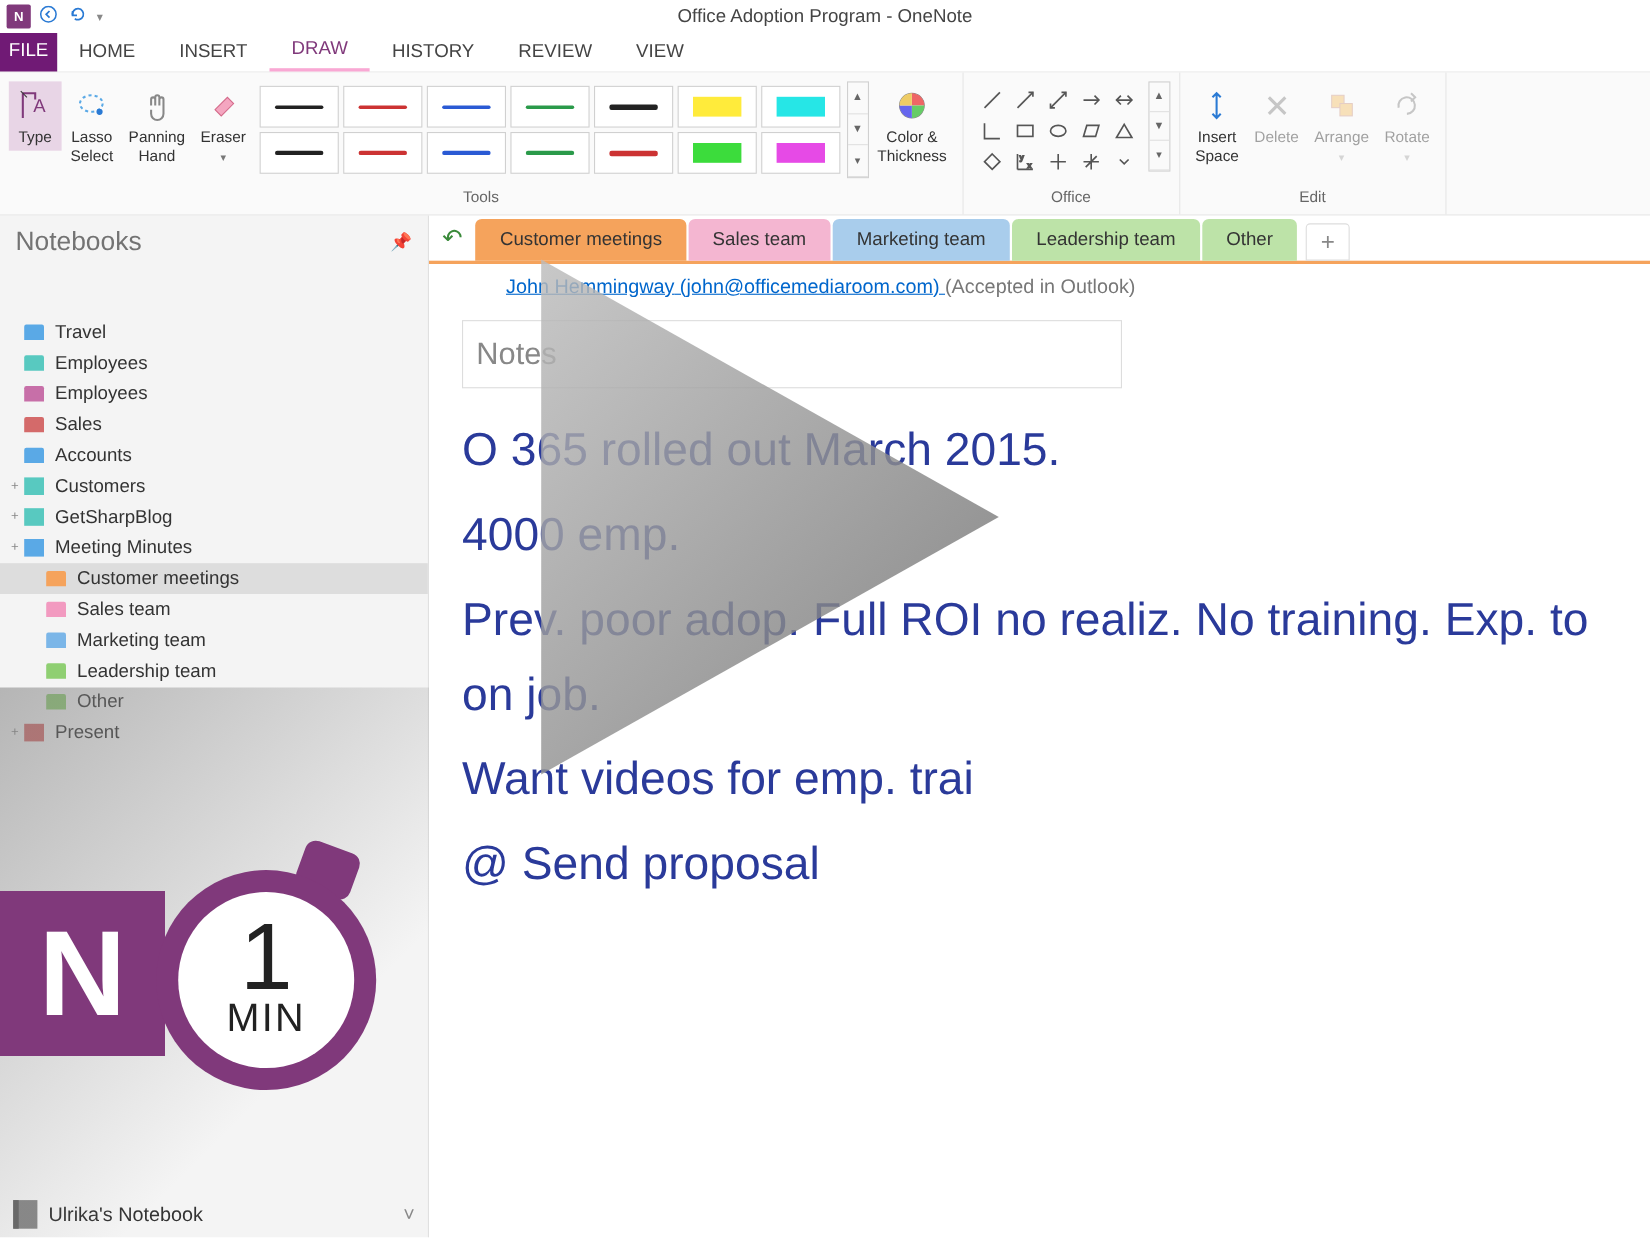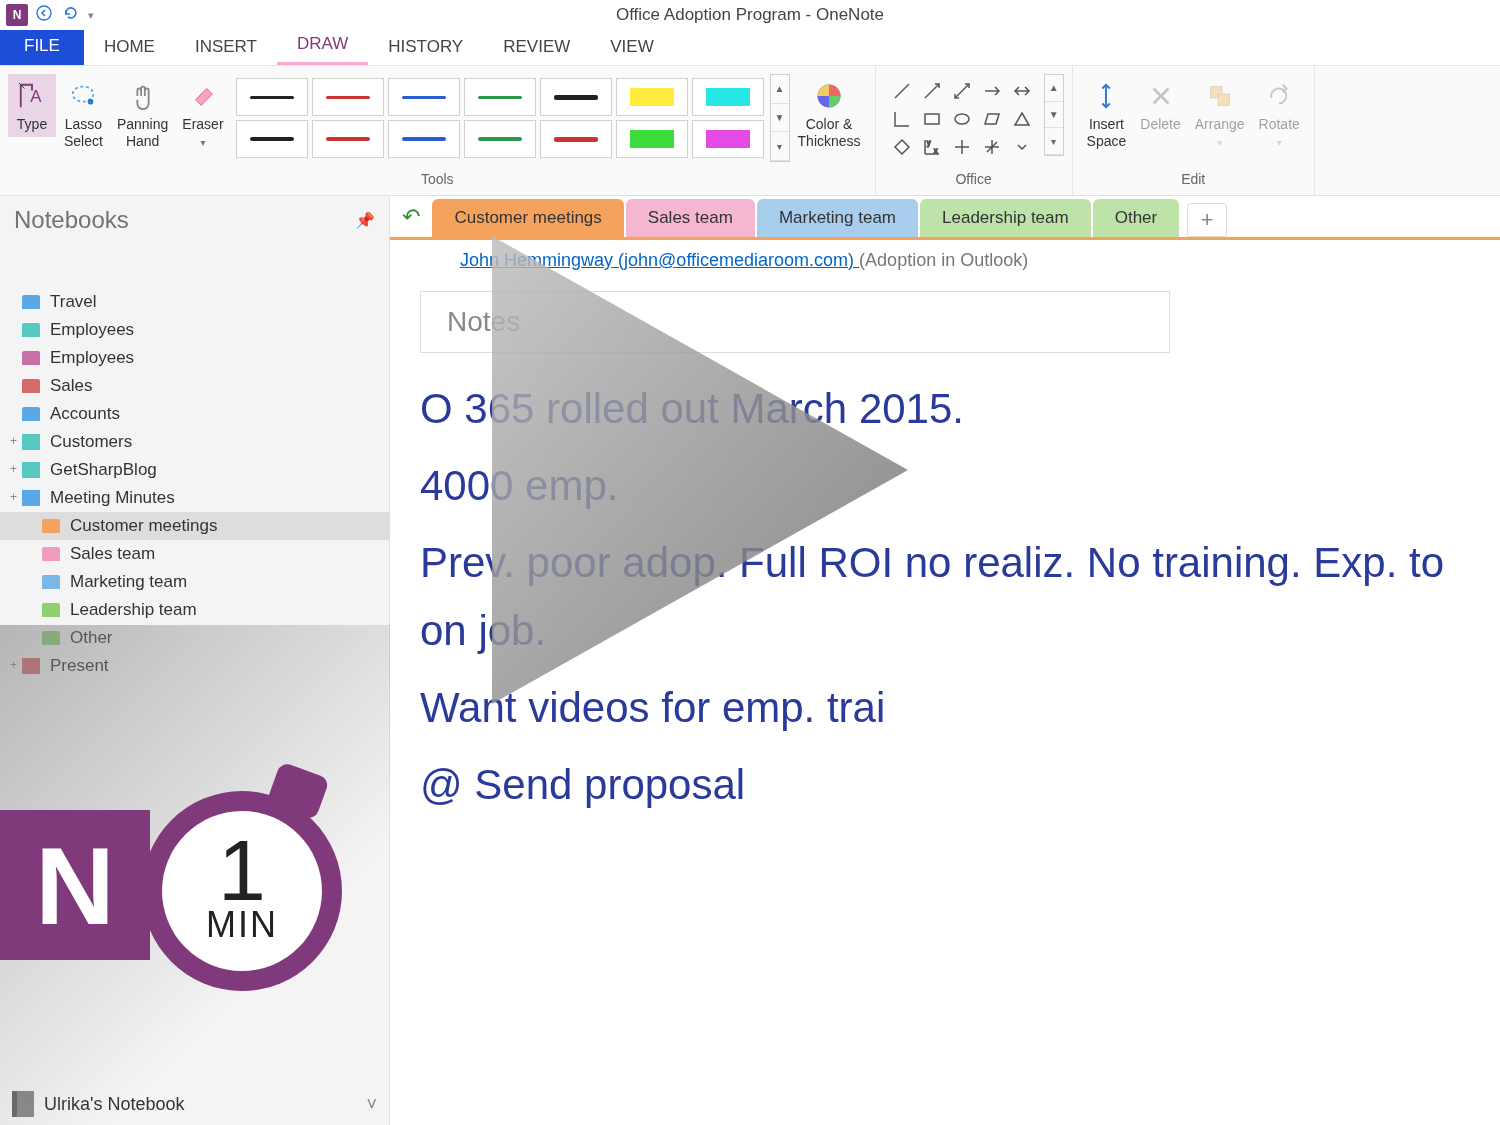--- a/index.html
+++ b/index.html
@@ -8,21 +8,21 @@
   
   .titlebar { height:30px; background:#fff; display:flex; align-items:center; padding:0 6px; color:#444; font-size:16px; position:relative; }
   .titlebar .app-icon { width:22px; height:22px; background:#80397b; color:#fff; font-weight:bold; font-size:12px; display:flex; align-items:center; justify-content:center; border-radius:2px; margin-right:8px; }
   .titlebar .qat { display:flex; gap:10px; align-items:center; }
   .titlebar .qat svg { width:16px; height:16px; }
   .titlebar .title { position:absolute; left:50%; transform:translateX(-50%); font-size:17px; color:#444; }
 
   
   .ribbon-tabs { height:36px; display:flex; align-items:flex-end; background:#fff; border-bottom:1px solid #e6e6e6; }
   .ribbon-tab { padding:9px 20px 8px; font-size:17px; color:#444; cursor:pointer; }
-  .ribbon-tab.file { background:#1d4ed8; color:#fff; font-size:17px; padding:9px 24px; }
+  .ribbon-tab.file { background:#701a75; color:#fff; font-size:17px; padding:9px 8px; }
   .ribbon-tab.active { color:#80397b; border-bottom:3px solid #f9a8d4; }
 
   
   .ribbon { height:130px; background:#fafafa; border-bottom:1px solid #e1e1e1; display:flex; }
   .ribbon-group { display:flex; flex-direction:column; align-items:center; padding:4px 8px; border-right:1px solid #e6e6e6; }
   .ribbon-group .group-row { display:flex; gap:2px; flex:1; align-items:flex-start; padding-top:4px; }
   .ribbon-group .group-label { font-size:14px; color:#666; padding:2px 0 4px; }
   .ribbon-btn { display:flex; flex-direction:column; align-items:center; justify-content:flex-start; padding:4px 6px; min-width:48px; cursor:pointer; font-size:14px; color:#333; text-align:center; line-height:1.2; }
   .ribbon-btn.selected { background:#e8d5e6; }
   .ribbon-btn .icon-box { height:36px; display:flex; align-items:center; justify-content:center; }
@@ -64,21 +64,21 @@
   
   .page-area { flex:1; background:#fff; position:relative; overflow:hidden; }
   .section-tabs { height:44px; display:flex; align-items:flex-end; padding-left:8px; gap:2px; border-bottom:3px solid #f5a35c; position:relative; }
   .section-tabs .history-ico { align-self:center; margin:0 10px 0 4px; color:#3a8a3a; font-size:22px; cursor:pointer; }
   .sec-tab { height:38px; padding:0 22px; display:flex; align-items:center; font-size:17px; color:#333; border-radius:6px 6px 0 0; cursor:pointer; }
   .add-tab { width:40px; height:34px; border:1px solid #ddd; background:#fff; display:flex; align-items:center; justify-content:center; font-size:22px; color:#888; margin-left:6px; border-radius:4px 4px 0 0; cursor:pointer; }
 
   .page-content { padding:10px 30px; }
   .meeting-link { color:#0066cc; text-decoration:underline; font-size:18px; }
   .meeting-status { color:#777; font-size:18px; }
-  .notes-box { border:1px solid #ddd; margin-top:20px; padding:14px 26px; width:750px; }
+  .notes-box { border:1px solid #ddd; margin-top:20px; padding:14px 12px; width:600px; }
   .notes-box .heading { font-size:28px; color:#888; }
   .hand { font-family:"Segoe Script","Comic Sans MS",cursive; color:#2a3a9a; font-size:42px; line-height:1.6; margin-top:22px; }
   .hand p { margin:10px 0; }
 
   
   .play-overlay { position:absolute; left:440px; top:210px; width:520px; height:520px; pointer-events:none; }
   .play-overlay svg { width:100%; height:100%; }
 
   
   .badge-1min { position:absolute; left:0; bottom:130px; display:flex; align-items:center; }
@@ -456,21 +456,21 @@
           <div class="sec-tab" style="background: rgb(189, 227, 168);">Other</div>
         </div>
       <div class="add-tab">+</div>
     </div>
 
     <div class="page-content">
       <div style="margin-left:40px;">
         <span class="meeting-link">
           <span>John Hemmingway</span> (<span>john@officemediaroom.com</span>)
         </span>
-        <span class="meeting-status">(Adoption in Outlook)</span>
+        <span class="meeting-status">(Accepted in Outlook)</span>
       </div>
       <div class="notes-box">
         <div class="heading">Notes</div>
       </div>
       <div class="hand" id="handwriting-host">
           <p>O 365 rolled out March 2015.</p>
           <p>4000 emp.</p>
           <p>Prev. poor adop. Full ROI no realiz. No training. Exp. to on job.</p>
           <p>Want videos for emp. trai</p>
           <p>@ Send proposal</p>

